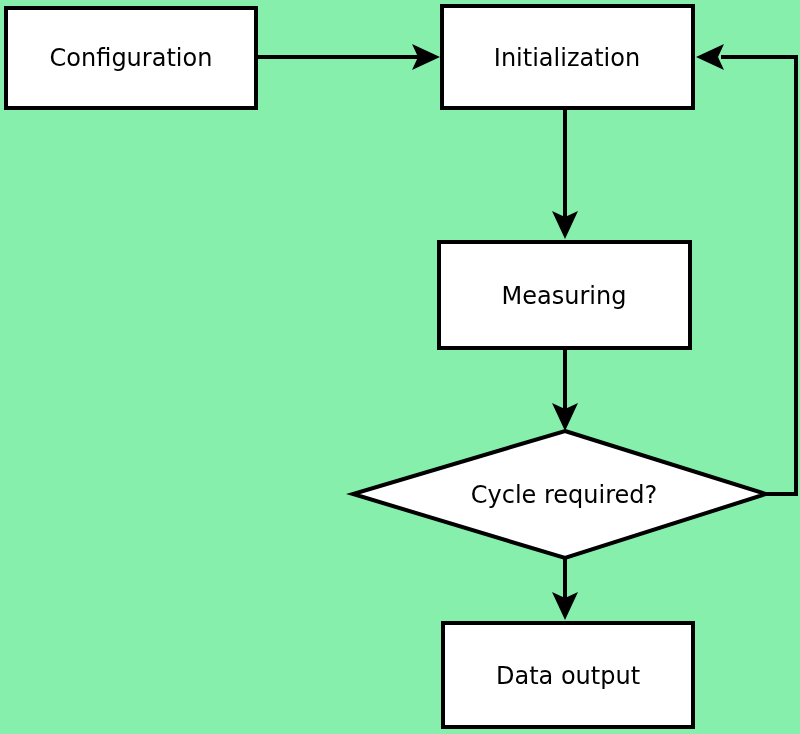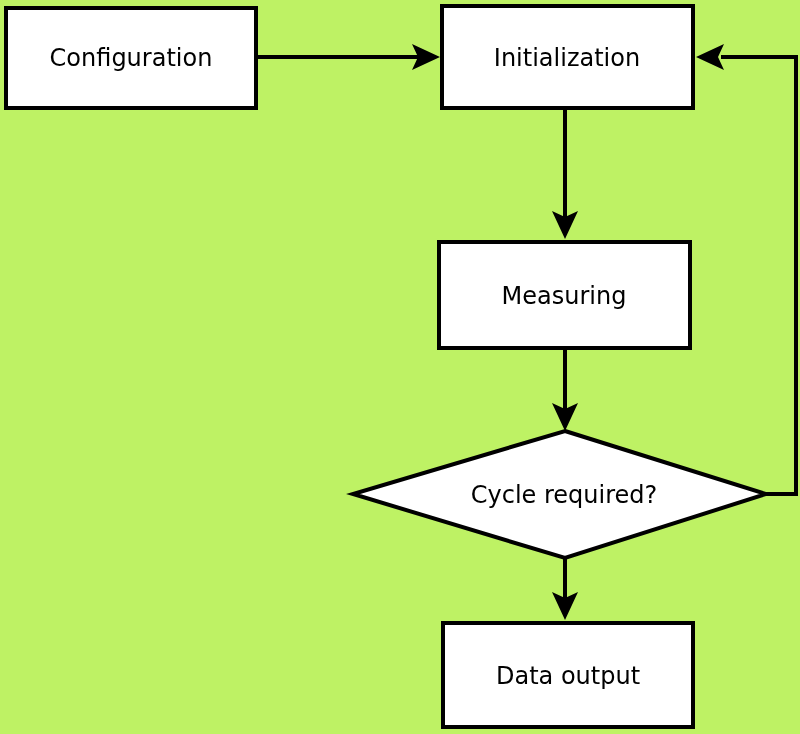--- a/index.html
+++ b/index.html
@@ -4,21 +4,21 @@
 <style>
   html, body {
     margin: 0;
     padding: 0;
     background: #ffffff;
   }
   .canvas {
     position: relative;
     width: 800px;
     height: 734px;
-    background: #bef264;
+    background: #86efac;
     overflow: hidden;
   }
   svg {
     display: block;
   }
   .node-shape {
     fill: #ffffff;
     stroke: #000000;
     stroke-width: 4;
     stroke-linejoin: miter;

